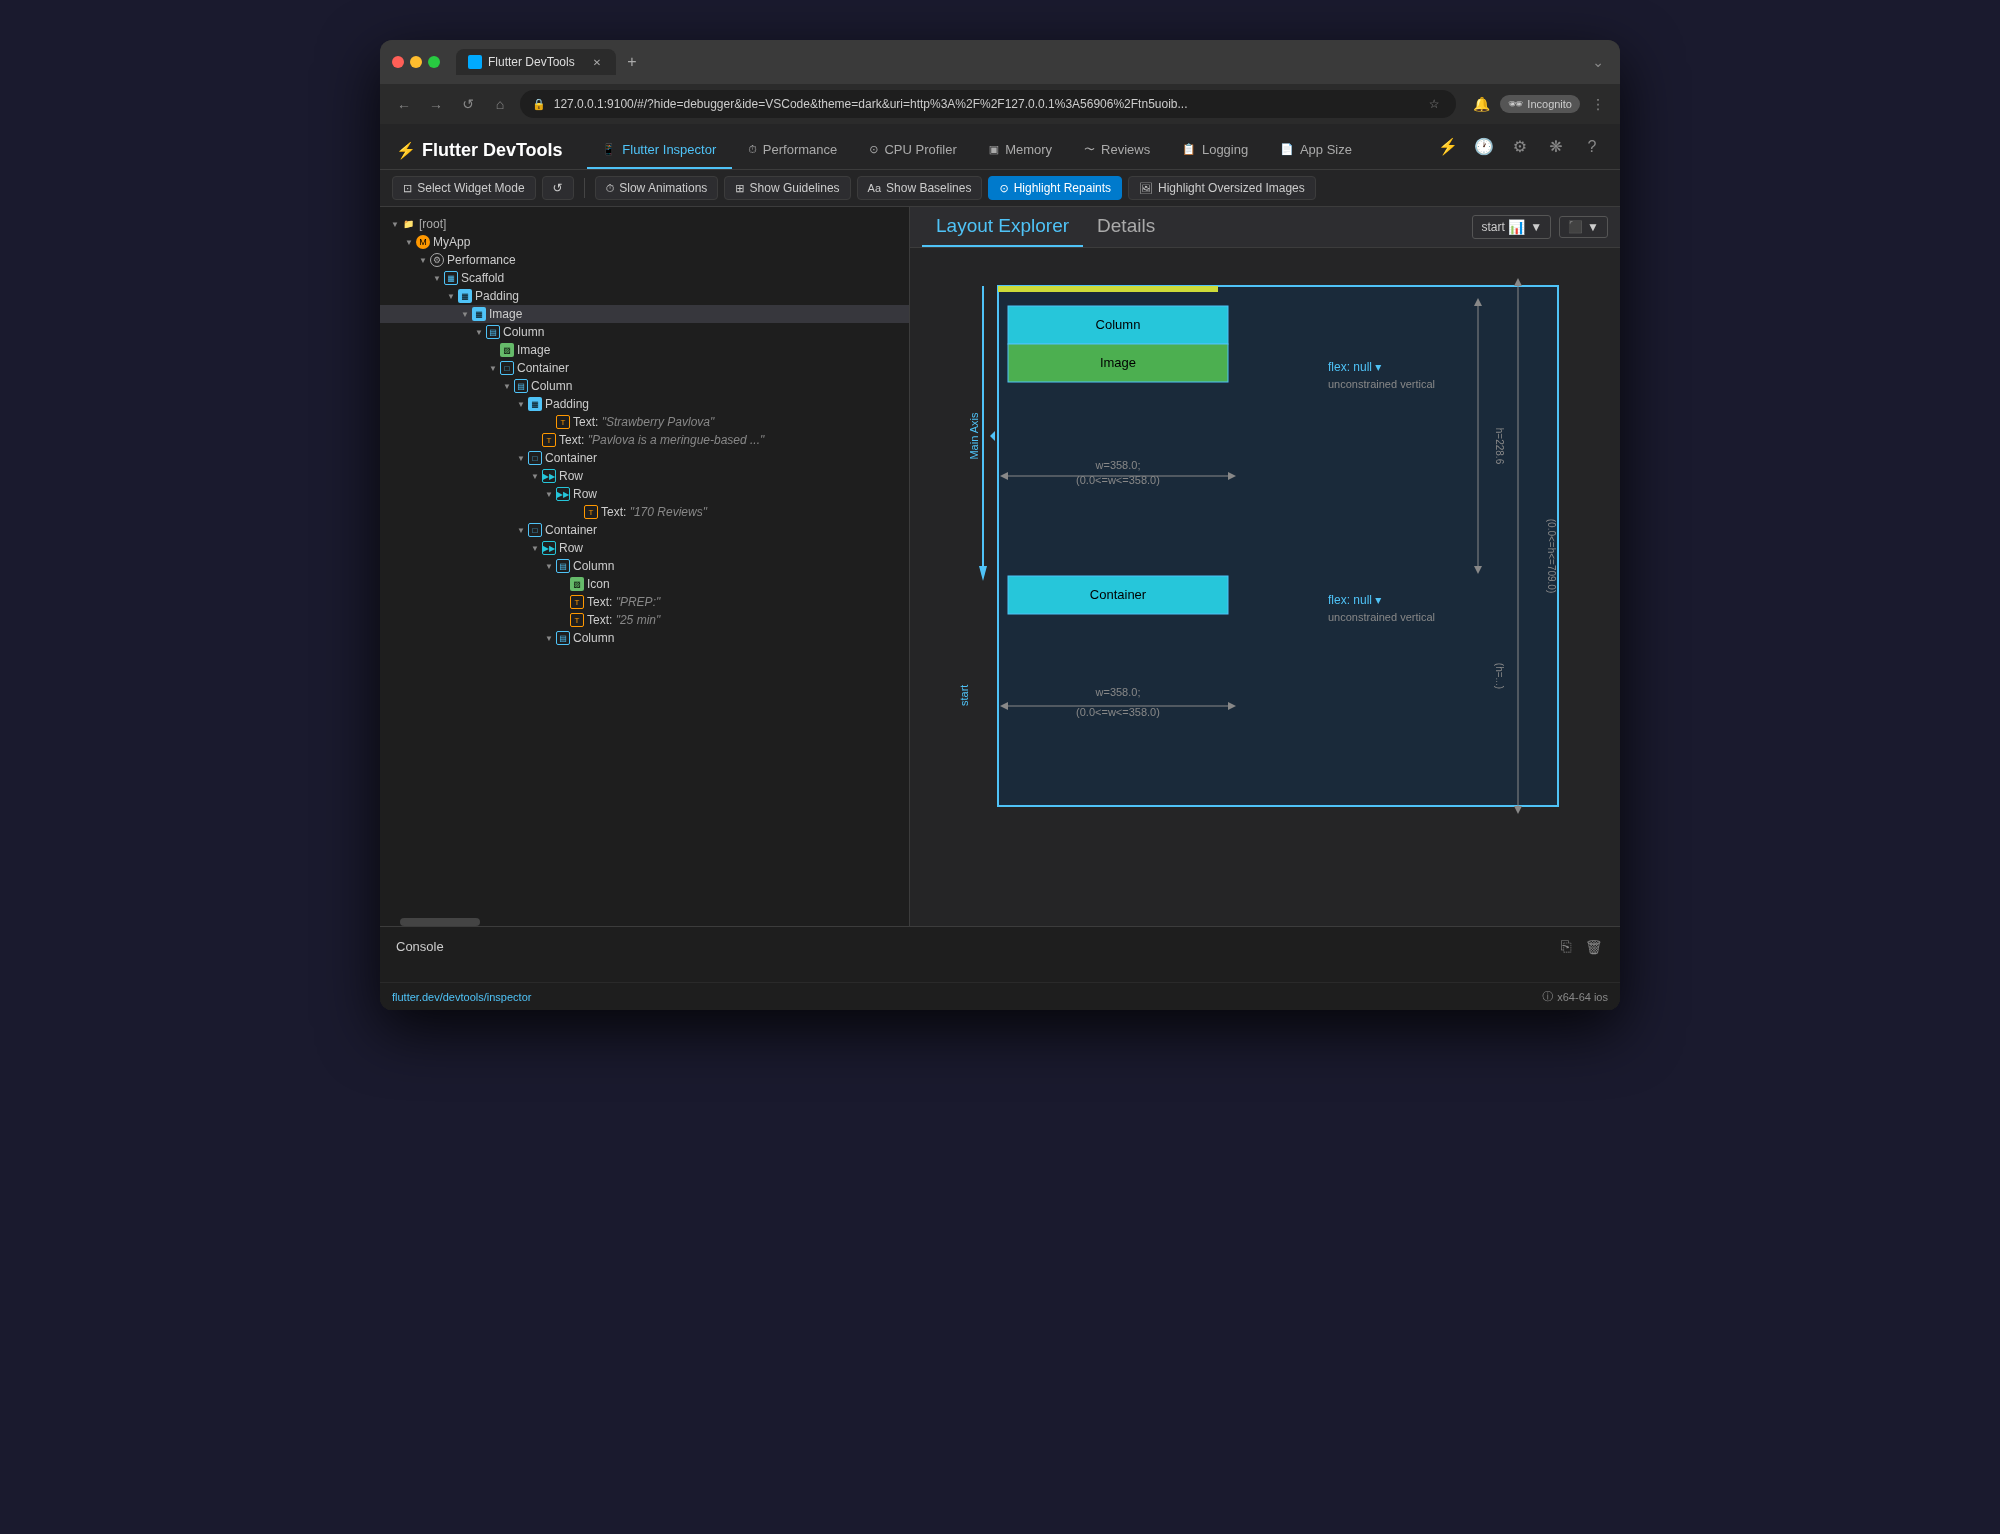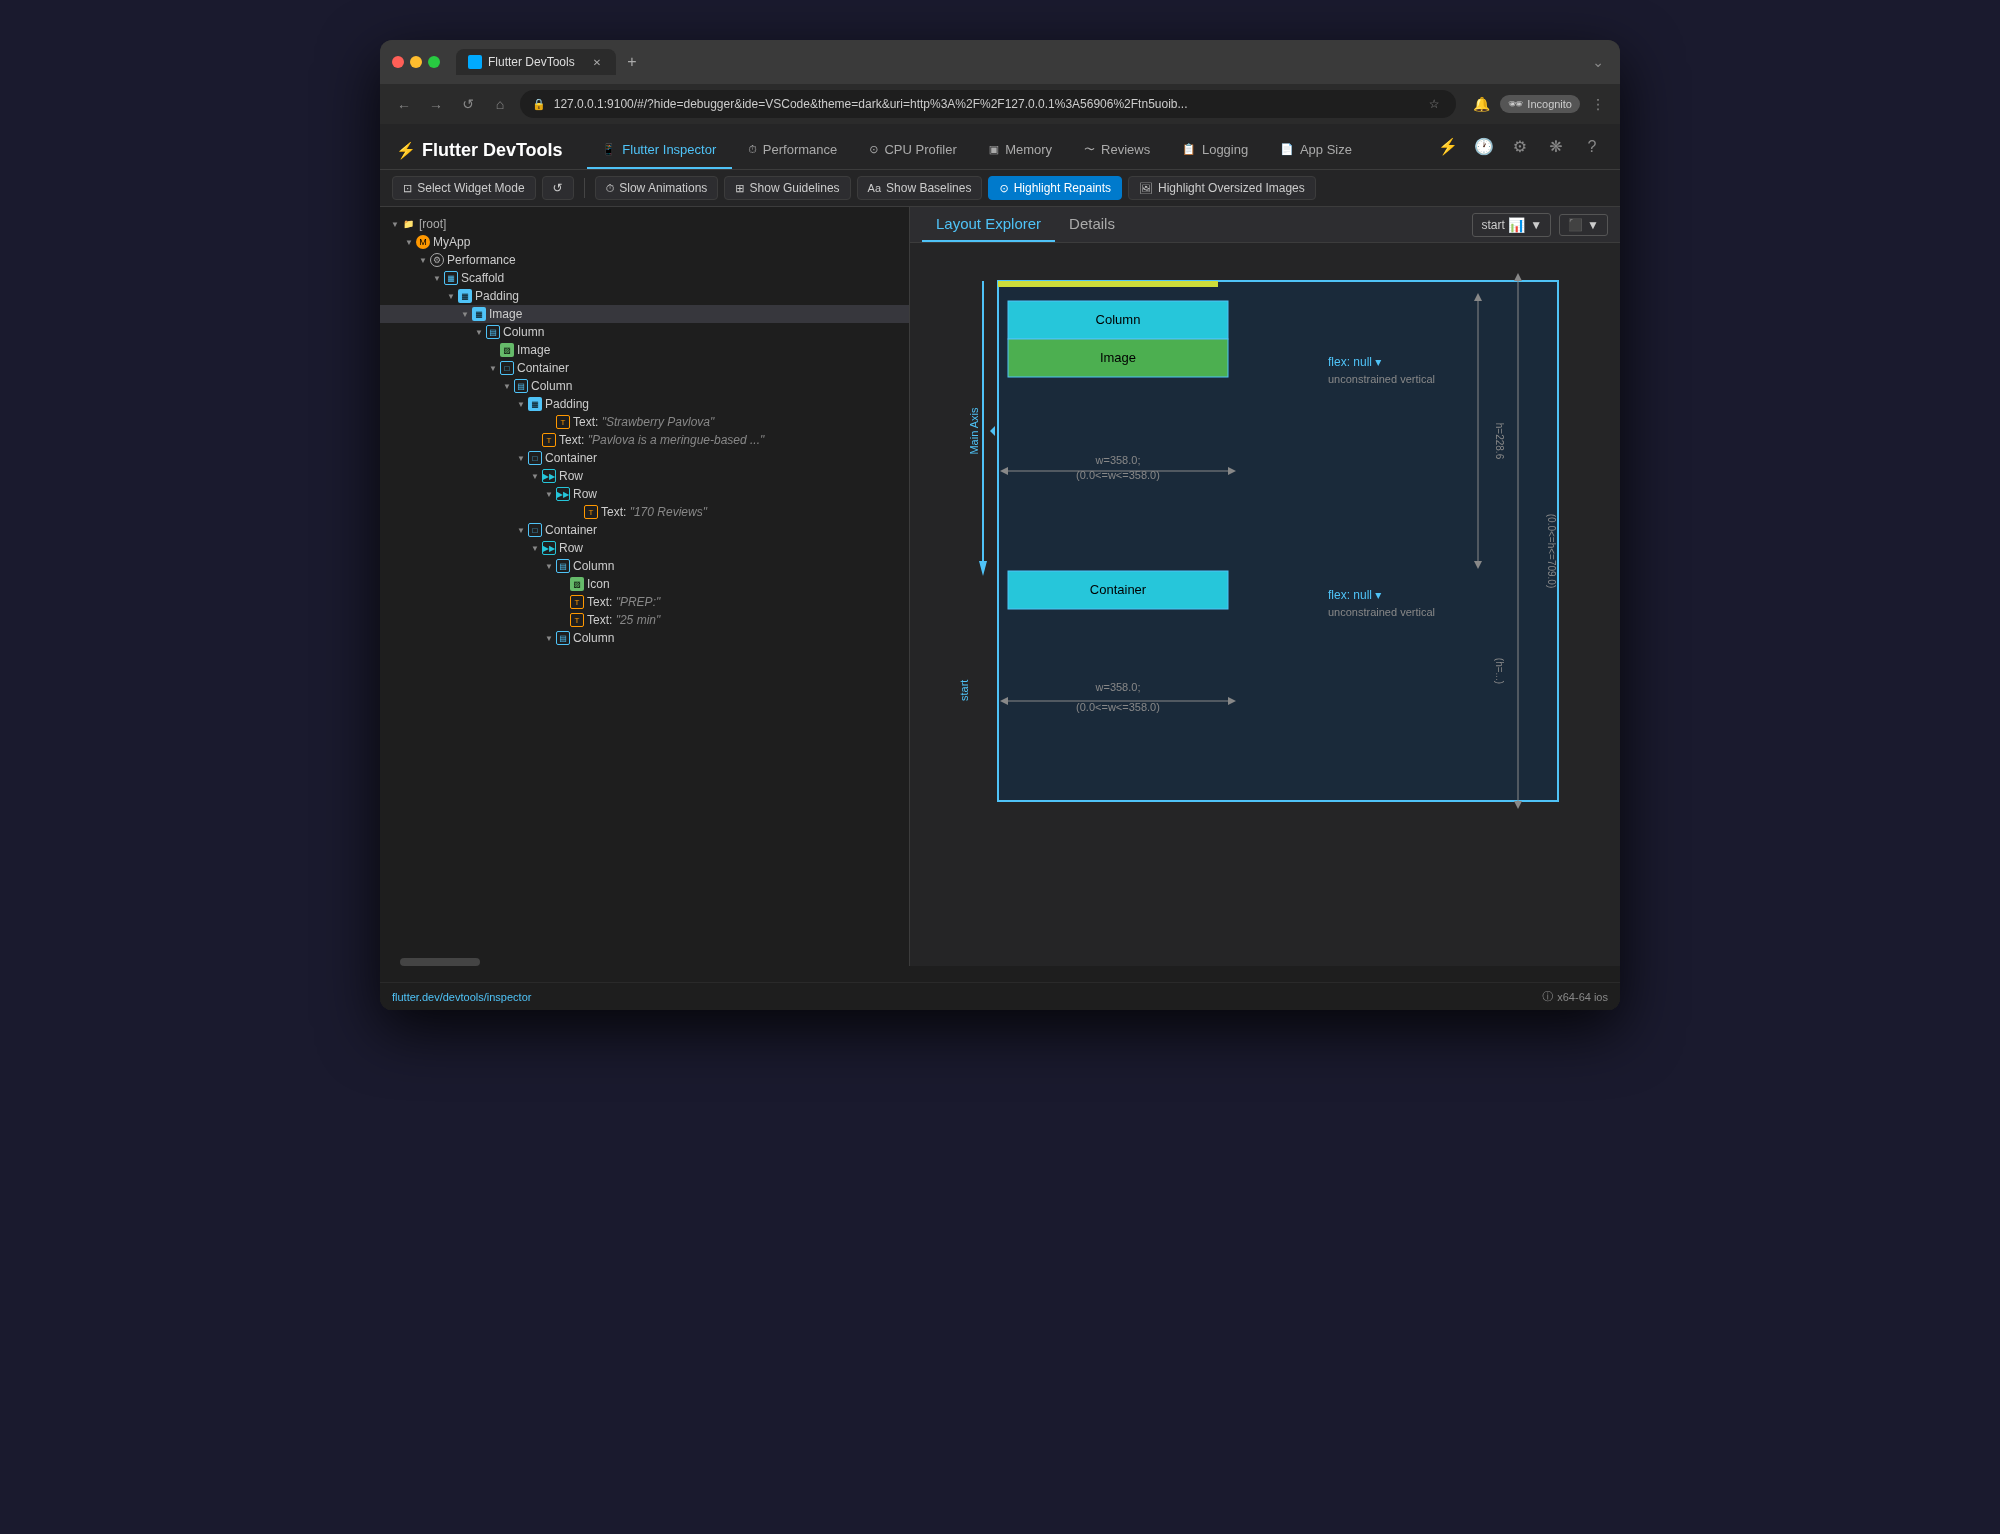--- a/index.html
+++ b/index.html
@@ -391,21 +391,21 @@
       display: flex;
       align-items: center;
       border-bottom: 1px solid #3c3c3c;
       background: #2d2d30;
       padding: 0 12px;
       flex-shrink: 0;
     }
 
     .inspector-tab {
       padding: 8px 14px;
-      font-size: 15px;
+      font-size: 19px;
       color: #aaa;
       cursor: pointer;
       border-bottom: 2px solid transparent;
     }
 
     .inspector-tab.active {
       color: #4fc3f7;
       border-bottom: 2px solid #4fc3f7;
     }
 
@@ -905,20 +905,27 @@
 
               <text x="548" y="400" text-anchor="middle" fill="#888" font-size="10" font-family="sans-serif" transform="rotate(90, 548, 400)">(h=...)</text>
 
               <text x="600" y="280" text-anchor="middle" fill="#888" font-size="10" font-family="sans-serif" transform="rotate(90, 600, 280)">(0.0&lt;=h&lt;=709.0)</text>
             </svg>
           </div>
         </div>
       </div>
     </div>
 
+    <div class="console-bar">
+      <span class="console-title">Console</span>
+      <div class="console-actions">
+        <div class="console-action">⎘</div>
+        <div class="console-action">🗑</div>
+      </div>
+    </div>
 
     <div class="status-bar">
       <span class="status-link">flutter.dev/devtools/inspector</span>
       <div class="status-right">
         <span>ⓘ</span>
         <span>x64-64 ios</span>
       </div>
     </div>
 
   </div>

